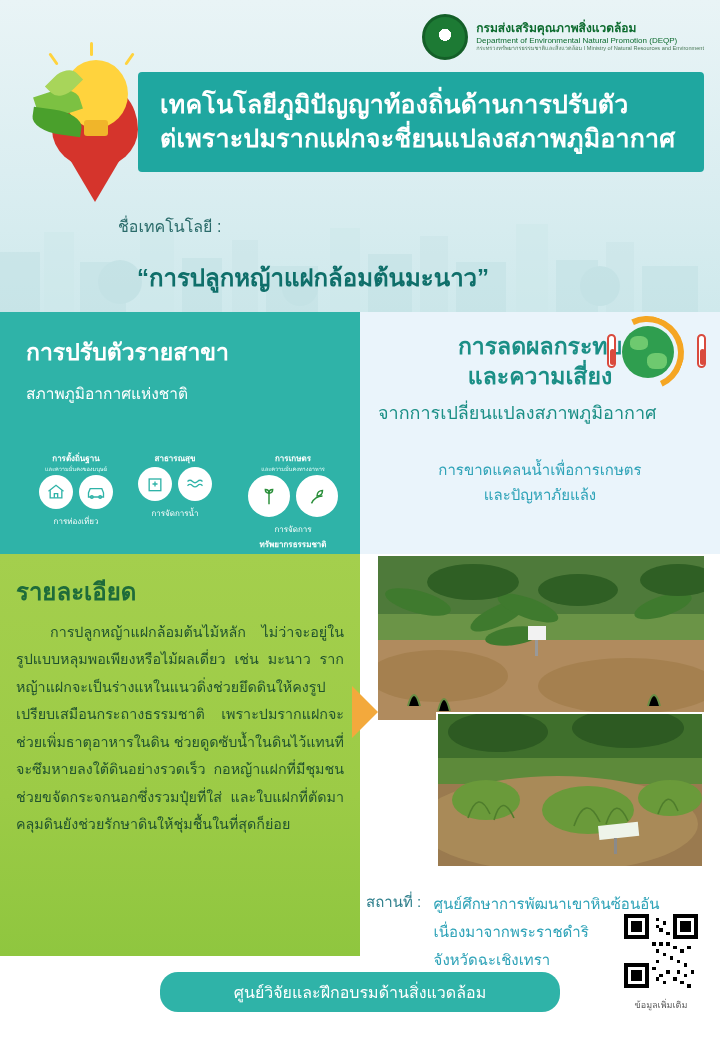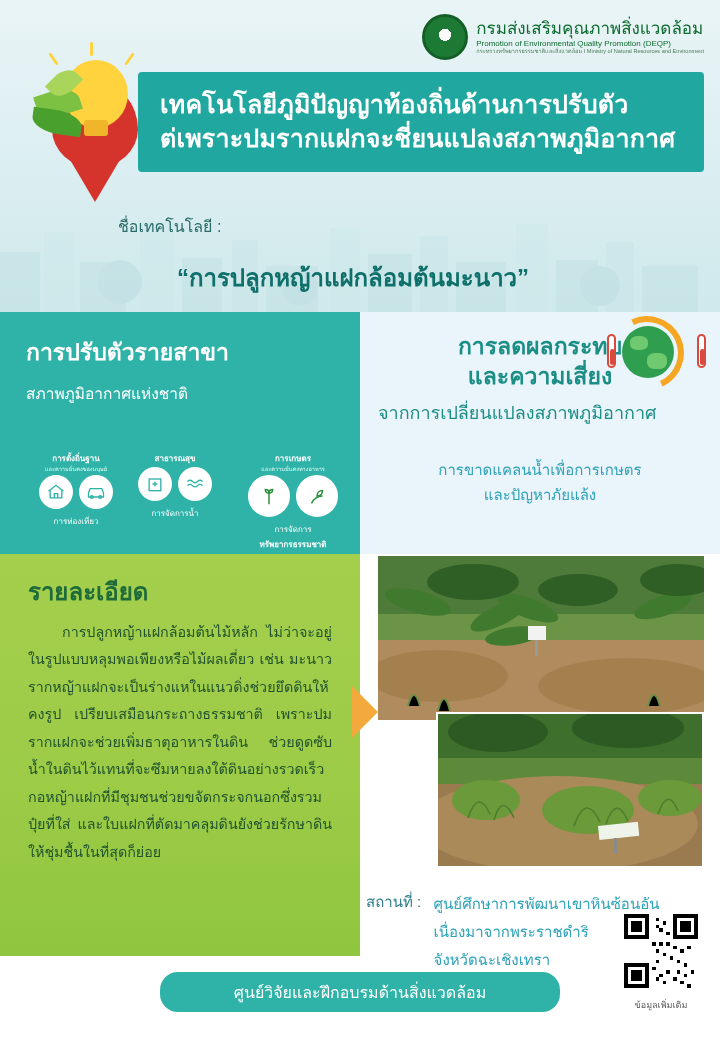--- a/index.html
+++ b/index.html
@@ -25,21 +25,21 @@
   .logo-seal {
     width:46px; height:46px; border-radius:50%;
     background:#1d7a34; border:3px solid #145f28; position:relative; flex:none;
   }
   .logo-seal:after{
     content:""; position:absolute; left:50%; top:50%; width:22px; height:22px;
     transform:translate(-50%,-50%); border-radius:50%;
     background:radial-gradient(circle at 50% 40%, #fff 0 35%, #1d7a34 36% 100%);
   }
   .logo-text { line-height:1.15; }
-  .logo-text .l1 { font-size:17px; color:#0c6b2e; font-weight:normal; }
+  .logo-text .l1 { font-size:12px; color:#0c6b2e; font-weight:bold; }
   .logo-text .l2 { font-size:8px; color:#0c6b2e; }
   .logo-text .l3 { font-size:5.6px; color:#4b7a58; }
 
   
   .bulb-wrap { position:absolute; left:18px; top:42px; width:150px; height:180px; }
   .pin {
     position:absolute; left:34px; top:40px; width:86px; height:86px; border-radius:50% 50% 50% 50%/55% 55% 45% 45%;
     background:#d5342c;
   }
   .pin:after{
@@ -64,21 +64,21 @@
   }
   .title-box .t1, .title-box .t2 {
     color:#ffffff; font-size:25px; font-weight:bold; line-height:1.35; letter-spacing:.2px;
   }
 
   .techname-label {
     position:absolute; left:118px; top:214px; font-size:16px; color:#2a6b6a;
   }
   .techname-value {
     position:absolute; left:0; top:258px; width:626px; text-align:center;
-    font-size:24px; color:#0f6f6a; font-weight:bold;margin-left:40px;
+    font-size:24px; color:#0f6f6a; font-weight:bold;
   }
 
   
   .panel-left {
     position:absolute; left:0; top:312px; width:360px; height:242px;
     background:#2fb3a8; padding:22px 18px 10px 26px; color:#fff;
   }
   .panel-left h2 { margin:0 0 12px 0; font-size:23px; font-weight:bold; }
   .panel-left .sub { font-size:15.5px; line-height:1.55; }
 
@@ -120,21 +120,21 @@
   }
   .thermo {
     position:absolute; width:9px; height:34px; border-radius:6px; background:#fff; border:2px solid #d94a3d;
   }
   .thermo i { position:absolute; left:1px; bottom:1px; width:5px; height:16px; background:#d94a3d; border-radius:4px; }
 
   
   .details {
     position:absolute; left:0; top:554px; width:360px; height:402px;
     background:linear-gradient(180deg,#a4cf4d 0%,#9ccb46 60%,#8fc63f 100%);
-    padding:18px 28px;
+    padding:18px 16px;
   }
   .details h3 { margin:0 0 8px 0; color:#1e6b3a; font-size:24px; font-weight:bold; }
   .details p {
     margin:0; color:#21532e; font-size:14.3px; line-height:1.92; text-indent:34px; text-align:justify;
   }
   .arrow {
     position:absolute; left:352px; top:686px; width:0; height:0;
     border-top:26px solid transparent; border-bottom:26px solid transparent; border-left:26px solid #f3a93c;
   }
 
@@ -183,21 +183,21 @@
     <rect x="642" y="104" width="56" height="46" fill="#bfdfe2"></rect>
     <circle cx="120" cy="120" r="22" fill="#b6dadd"></circle>
     <circle cx="300" cy="126" r="18" fill="#b6dadd"></circle>
     <circle cx="600" cy="124" r="20" fill="#b6dadd"></circle>
   </svg>
 
   <div class="logo-block">
     <div class="logo-seal"></div>
     <div class="logo-text">
       <div class="l1">กรมส่งเสริมคุณภาพสิ่งแวดล้อม</div>
-      <div class="l2">Promotion of Environmental Quality Promotion (DEQP)</div>
+      <div class="l2">Department of Environmental Natural Promotion (DEQP)</div>
       <div class="l3">กระทรวงทรัพยากรธรรมชาติและสิ่งแวดล้อม I Ministry of Natural Resources and Environment</div>
     </div>
   </div>
 
   <div class="bulb-wrap">
     <div class="spark" style="left:72px; top:0px;"></div>
     <div class="spark" style="left:34px; top:10px; transform:rotate(-35deg);"></div>
     <div class="spark" style="left:110px; top:10px; transform:rotate(35deg);"></div>
     <div class="pin"></div>
     <div class="bulb"></div>

